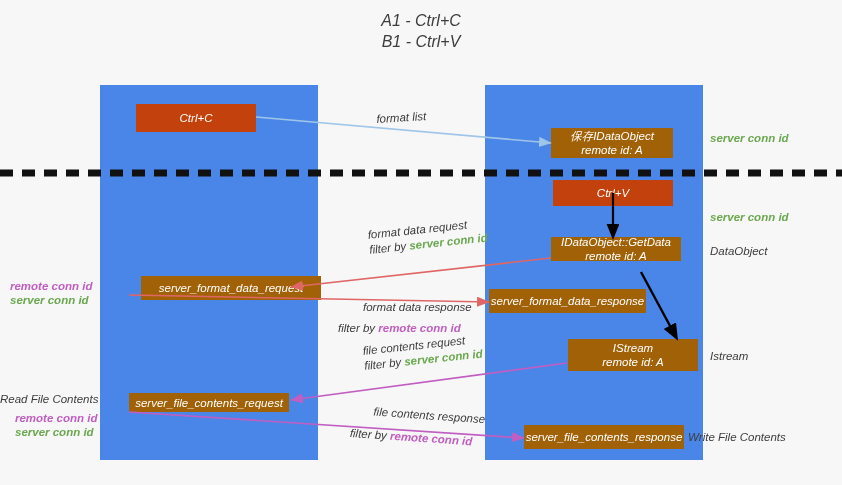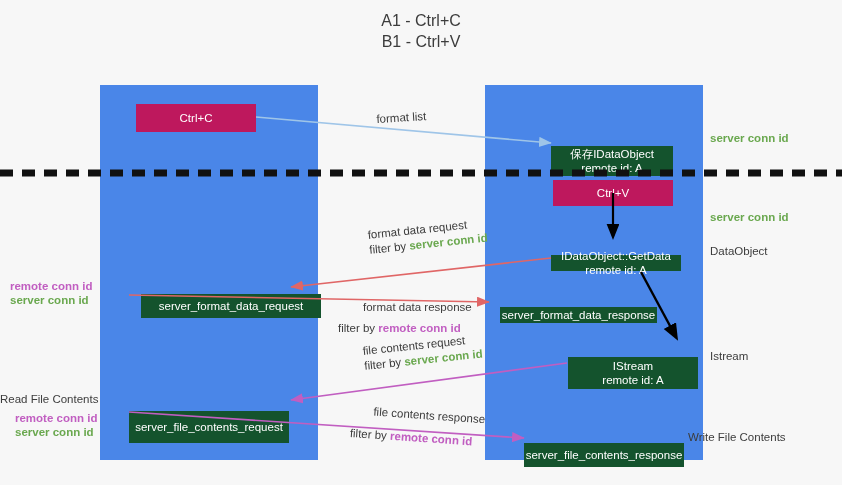--- a/index.html
+++ b/index.html
@@ -3,21 +3,21 @@
 <meta charset="utf-8">
 <style>
   html,body{margin:0;padding:0;}
   body{
     width:842px;height:485px;
     background:#f7f7f7;
     font-family:"Liberation Sans",sans-serif;
     position:relative;overflow:hidden;
     -webkit-font-smoothing:antialiased;
   }
-  #stage{position:absolute;left:0;top:0;width:842px;height:485px;}
+  #stage{position:absolute;left:0;top:0;width:842px;height:485px;font-style:italic;}
   .abs{position:absolute;}
   svg.layer{position:absolute;left:0;top:0;width:842px;height:485px;overflow:visible;}
   svg.layer.under{z-index:1;}
   svg.layer.over{z-index:3;}
   .boxlayer{z-index:2;}
   .textlayer{z-index:4;}
 
   
   .title{
     left:0;top:10px;width:842px;text-align:center;
@@ -33,23 +33,23 @@
   
   .band{background:#4a86e8;}
 
   
   .node{
     box-sizing:border-box;
     display:flex;align-items:center;justify-content:center;
     text-align:center;color:#ffffff;font-size:11.5px;line-height:14px;
     white-space:pre;
   }
-  .node.green{background:#be185d;}
+  .node.green{background:#c2410c;}
   .node.orange{background:#ffb košice;}
-  .node.orange{background:#14532d;margin-top:18px;}
+  .node.orange{background:#a16207;}
 
   
   .ann{font-size:11.5px;color:#3c3c3c;white-space:pre;line-height:15px;}
   .ann.green{color:#6aa84f;font-weight:bold;}
   .ann.purple{color:#c15ec1;font-weight:bold;}
   .ann b.green{color:#6aa84f;}
   .ann b.purple{color:#c15ec1;}
   .rot{transform-origin:left top;}
   .rlabel{font-size:11.5px;color:#3c3c3c;white-space:pre;}
 </style>
@@ -109,31 +109,31 @@
   </svg>
 
   <div class="boxlayer">
     <div class="abs node green" style="left:136px;top:104px;width:120px;height:28px;">Ctrl+C</div>
 
     <div class="abs node orange" style="left:551px;top:128px;width:122px;height:30px;">保存IDataObject
 remote id: A</div>
 
     <div class="abs node green" style="left:553px;top:180px;width:120px;height:26px;">Ctrl+V</div>
 
-    <div class="abs node orange" style="left:551px;top:237px;width:130px;height:16px;">IDataObject::GetData
+    <div class="abs node orange" style="left:551px;top:237px;width:130px;height:24px;">IDataObject::GetData
 remote id: A</div>
 
     <div class="abs node orange" style="left:568px;top:339px;width:130px;height:32px;">IStream
 remote id: A</div>
 
     <div class="abs node orange" style="left:141px;top:276px;width:180px;height:24px;">server_format_data_request</div>
 
-    <div class="abs node orange" style="left:500px;top:289px;width:157px;height:16px;text-align:right;">server_format_data_response</div>
+    <div class="abs node orange" style="left:489px;top:289px;width:157px;height:24px;text-align:right;">server_format_data_response</div>
 
-    <div class="abs node orange" style="left:129px;top:393px;width:160px;height:32px;">server_file_contents_request</div>
+    <div class="abs node orange" style="left:129px;top:393px;width:160px;height:19px;">server_file_contents_request</div>
 
     <div class="abs node orange" style="left:524px;top:425px;width:160px;height:24px;">server_file_contents_response</div>
   </div>
 
   <div class="textlayer">
 
     <div class="abs ann green" style="left:710px;top:131px;">server conn id</div>
     <div class="abs ann green" style="left:710px;top:210px;">server conn id</div>
     <div class="abs rlabel" style="left:710px;top:245px;">DataObject</div>
     <div class="abs rlabel" style="left:710px;top:350px;">Istream</div>

